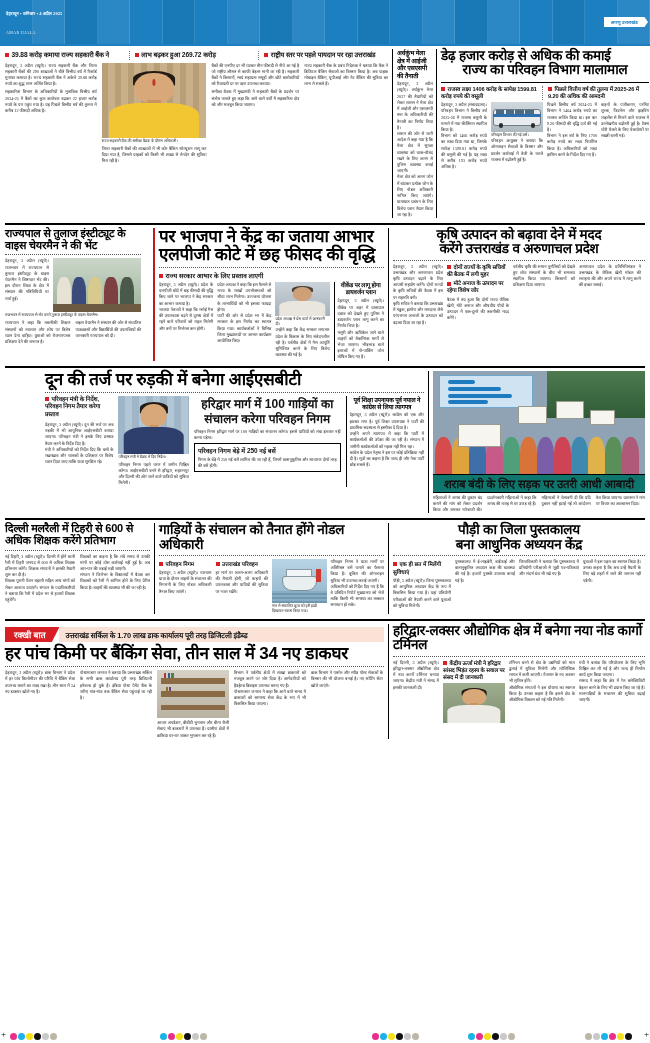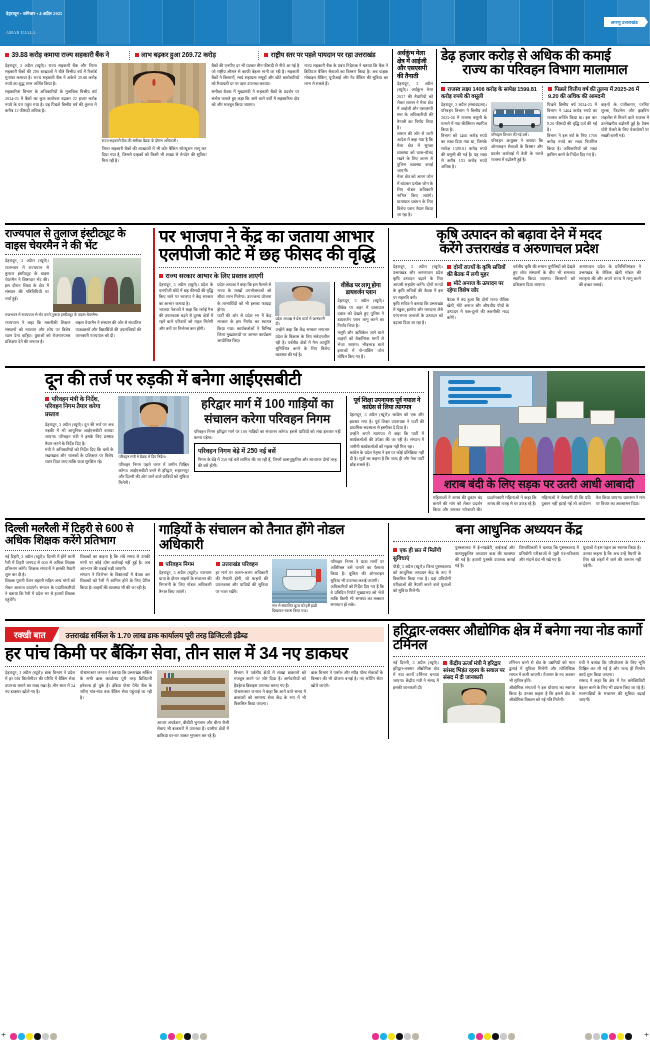--- a/index.html
+++ b/index.html
@@ -196,21 +196,21 @@
   .inbox {
     border:1px solid #000; padding:2px 3px; margin:2px 0;
   }
   .capbold {
     font-family:"Liberation Sans", sans-serif; font-weight:bold;
     font-size:6.4px; line-height:1.25; margin:1px 0 1.5px;
   }
 
   
   .ovl {
-    background:#ec4899; font-family:"Liberation Sans", sans-serif;
+    background:#0f766e; font-family:"Liberation Sans", sans-serif;
     font-weight:bold; font-size:11.5px; text-align:center;
     border-top:1.2px solid #000; border-bottom:1.2px solid #000;
     padding:1px 0; letter-spacing:-.2px;
   }
 
   
   .regbar { position:absolute; left:0; right:0; bottom:0; height:16px; }
   .regset { position:absolute; bottom:3px; display:flex; gap:1px; }
   .regset i { width:7px; height:7px; border-radius:50%; display:block; }
   .crossm { position:absolute; bottom:4px; font-size:9px; line-height:1; color:#000; }
@@ -548,20 +548,21 @@
           <div class="cap">गंगा में संचालित क्रूज को हरी झंडी दिखाकर रवाना किया गया।</div>
         </div>
         <div style="width:55px;">
           <div class="txt">परिवहन निगम ने यात्रा मार्गों पर अतिरिक्त बसें चलाने का फैसला किया है। बुकिंग की ऑनलाइन सुविधा भी उपलब्ध कराई जाएगी।</div>
           <div class="txt">अधिकारियों को निर्देश दिए गए हैं कि वे प्रतिदिन रिपोर्ट मुख्यालय को भेजें ताकि किसी भी समस्या का तत्काल समाधान हो सके।</div>
         </div>
       </div>
     </div>
 
     <div style="width:257px; border-left:1px solid #000; padding-left:4px;">
+      <div class="hl hl-md" style="text-align:center;">पौड़ी का जिला पुस्तकालय</div>
       <div class="hl hl-md" style="text-align:center;">बना आधुनिक अध्ययन केंद्र</div>
       <div class="sepd"></div>
       <div style="display:flex; gap:4px;">
         <div style="width:58px;">
           <div class="tagbar" style="font-size:5.6px;">एक ही छत में मिलेंगी सुविधाएं</div>
           <div class="txt">पौड़ी, 3 अप्रैल (ब्यूरो)। जिला पुस्तकालय को आधुनिक अध्ययन केंद्र के रूप में विकसित किया गया है। यहां प्रतियोगी परीक्षाओं की तैयारी करने वाले युवाओं को सुविधा मिलेगी।</div>
         </div>
         <div style="width:60px;">
           <div class="txt">पुस्तकालय में ई-लाइब्रेरी, वाईफाई और वातानुकूलित अध्ययन कक्ष की व्यवस्था की गई है। हजारों पुस्तकें उपलब्ध कराई गई हैं।</div>
         </div>

